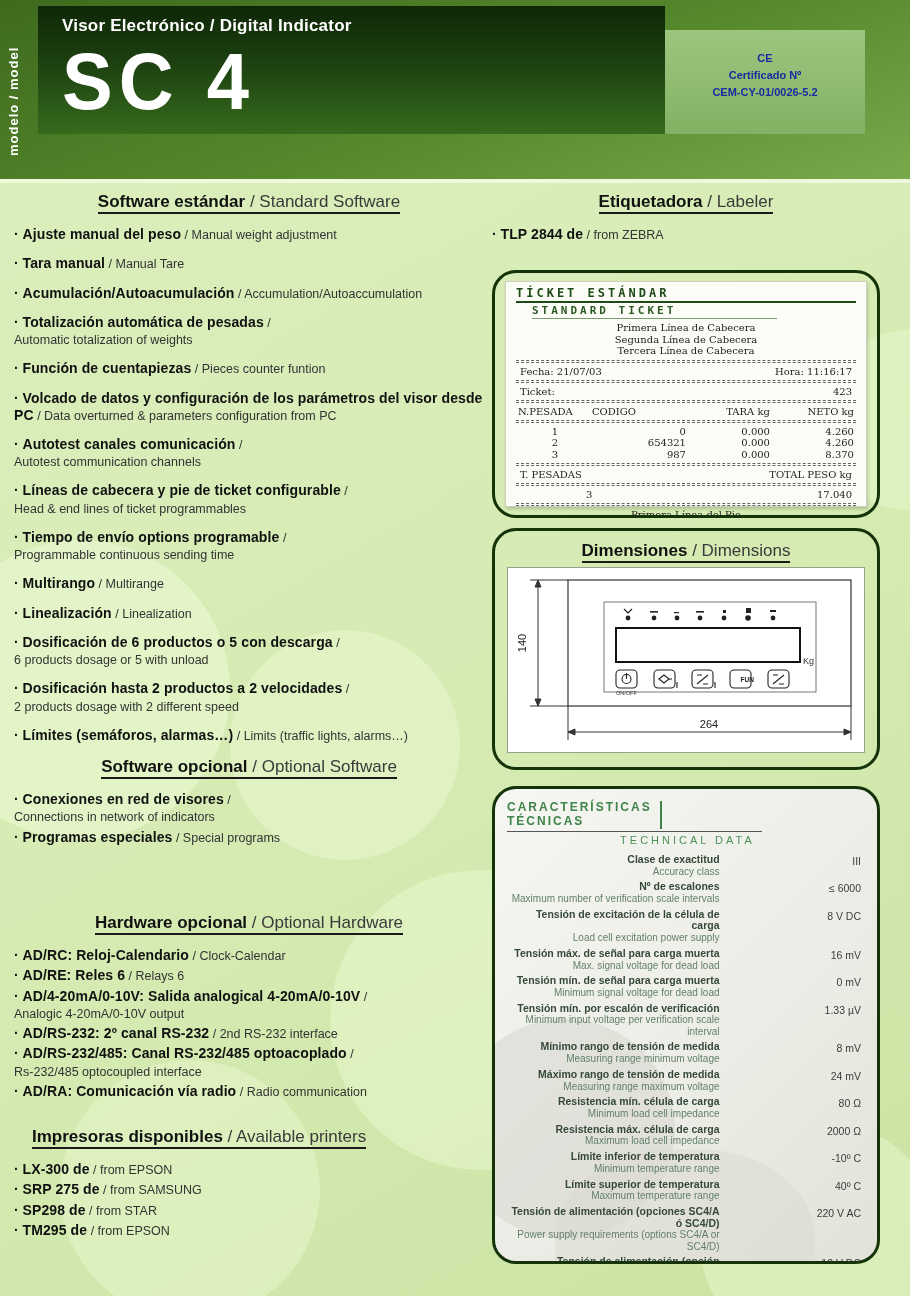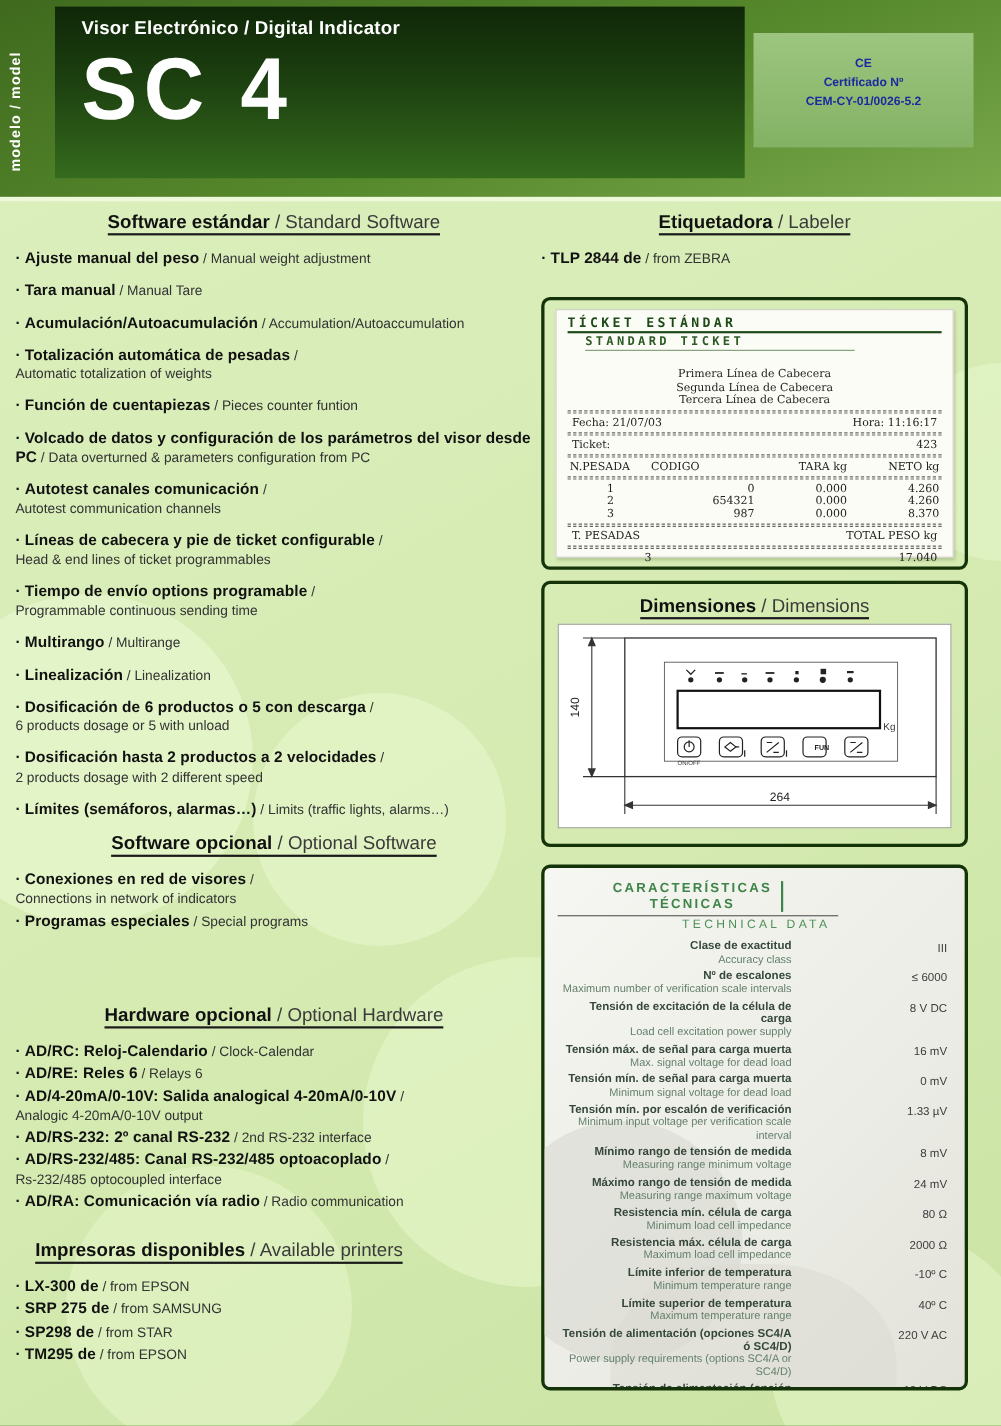--- a/index.html
+++ b/index.html
@@ -17,56 +17,56 @@
   .b6 { left:820px; top:330px; width:180px; height:180px; opacity:.5; }
 
   
   .header { position:absolute; left:0; top:0; width:100%; height:183px;
             background: linear-gradient(160deg, #3f6a1e 0%, #56882c 55%, #7aa94c 100%);
             border-bottom: 4px solid #eef8da; }
   .side-label { position:absolute; left:6px; top:6px; height:150px;
                 writing-mode: vertical-rl; transform: rotate(180deg);
                 color:#fff; font-weight:bold; font-size:13px; letter-spacing:1px;
                 display:flex; align-items:center; }
-  .title-box { position:absolute; left:38px; top:6px; width:627px; height:156px;
+  .title-box { position:absolute; left:38px; top:6px; width:627px; height:128px;
                background: linear-gradient(to bottom, #0f2708 0%, #1d4110 45%, #356b1d 100%);
-               color:#fff; padding:10px 0 0 24px;margin-left:12px; }
+               color:#fff; padding:10px 0 0 24px; }
   .doc-title { font-size:17px; font-weight:bold; letter-spacing:.2px; }
   .model-name { font-size:76px; font-weight:bold; letter-spacing:6px; line-height:1.0;
                 margin-top:6px; transform: scaleY(1.05); transform-origin:left top; }
   .cert-box { position:absolute; left:665px; top:30px; width:200px; height:104px;
               background: linear-gradient(to bottom, #9dc57f 0%, #83b264 100%);
               color:#1b2aa0; font-weight:bold; font-size:11px; text-align:center;
-              padding-top:20px; line-height:1.55;margin-left:20px; }
+              padding-top:20px; line-height:1.55; }
 
   
   .lcol-sec { position:absolute; left:14px; width:470px; }
   .sec-h { text-align:center; font-size:17px; margin-bottom:14px; }
   .sec-h .inner { border-bottom:2px solid #1a1a1a; padding-bottom:1px; }
   .sec-h b { color:#111; }
   .sec-h .en { font-weight:normal; color:#3a3a3a; }
   .blist .item { font-size:14px; color:#111; line-height:1.22; margin-bottom:12px; }
   .blist .item::before { content:"· "; font-weight:bold; }
   .blist .item b { letter-spacing:.1px; }
   .blist .item .en { font-weight:normal; font-size:12.5px; color:#333; white-space:pre-line; }
   .blist.tight .item { margin-bottom:3px; }
 
   
   .rcol-head { position:absolute; left:492px; top:192px; width:388px; }
   .rbox { position:absolute; left:492px; width:388px; border:3px solid #143308;
-          border-radius:8px; overflow:hidden; }
+          border-radius:24px; overflow:hidden; }
   .ticket-box { top:270px; height:248px; padding:8px 10px; }
   .ticket-paper { background:#fcfcf6; border:1px solid #cfcfc6; height:100%;
                   padding:4px 10px 2px 10px; box-shadow:1px 2px 3px rgba(60,80,40,.25); }
   .tk-title { font-family:"DejaVu Sans Mono", monospace; font-weight:bold; color:#1e4a18;
               font-size:12px; letter-spacing:3px; border-bottom:2px solid #1e4a18; padding-bottom:1px;}
   .tk-sub   { font-family:"DejaVu Sans Mono", monospace; font-weight:bold; color:#2b5a24;
               font-size:11px; letter-spacing:3px; border-bottom:1px solid #7a9a74; width:72%;
               margin-top:1px; padding-bottom:1px;margin-left:16px;}
-  .tk-body { font-family:"DejaVu Serif", serif; font-size:10px; color:#222; margin-top:16px; }
+  .tk-body { font-family:"DejaVu Serif", serif; font-size:10px; color:#222; margin-top:3px; }
   .tk-center { text-align:center; line-height:1.15; }
   .tk-rule { height:3px; border-top:1px dashed #666; border-bottom:1px dashed #666; margin:3px 0; }
   .tk-flex { display:flex; justify-content:space-between; padding:0 4px; }
   .tk-cols { display:flex; padding:0 2px; }
   .tk-cols span:nth-child(1){ flex:0 0 22%; }
   .tk-cols span:nth-child(2){ flex:0 0 28%; }
   .tk-cols span:nth-child(3){ flex:0 0 25%; text-align:right; }
   .tk-cols span:nth-child(4){ flex:0 0 25%; text-align:right; }
   .tk-row  { display:flex; padding:0 2px; line-height:1.15;}
   .tk-row span:nth-child(1){ flex:0 0 22%; text-align:center; }
@@ -77,21 +77,21 @@
   .dim-box { top:528px; height:242px; padding:8px 12px; }
   .dim-h { margin-bottom:6px; margin-top:2px; }
   .dim-paper { background:#fff; border:1px solid #9aa08e; height:186px; padding:4px; }
 
   .tech-box { top:786px; height:478px;
               background: linear-gradient(135deg, #f6f6f2 0%, #ececE6 60%, #e2e2da 100%); }
   .tech-blob { position:absolute; border-radius:50%; background:#d9d9d2; opacity:.6; }
   .tb1 { left:-40px; top:230px; width:220px; height:220px; }
   .tb2 { left:60px; top:360px; width:260px; height:200px; border-radius:45%; opacity:.5;}
   .tech-inner { position:relative; padding:12px 16px 6px 12px; height:100%; }
-  .tech-head { text-align:center; width:72%; }
+  .tech-head { text-align:left; width:72%; }
   .tech-head .es { color:#3f8549; font-weight:bold; font-size:12px; letter-spacing:2px;
                    line-height:1.15; border-right:2px solid #3f8549; padding-right:8px;
                    display:inline-block; white-space:pre-line; }
   .tech-rule { border-top:1.5px solid #555; width:72%; margin:2px 0 2px 0; }
   .tech-head-en { color:#4d9156; font-size:11px; letter-spacing:3px; text-align:right;
                   width:70%; margin-bottom:8px; }
   .trow { display:flex; margin-bottom:4.5px; }
   .tlabel { flex:0 0 64%; text-align:right; padding-right:14px; line-height:1.12; }
   .tlabel .es { font-weight:bold; font-size:10.5px; color:#35483a; display:block; }
   .tlabel .en { font-size:10px; color:#64806a; display:block; }

